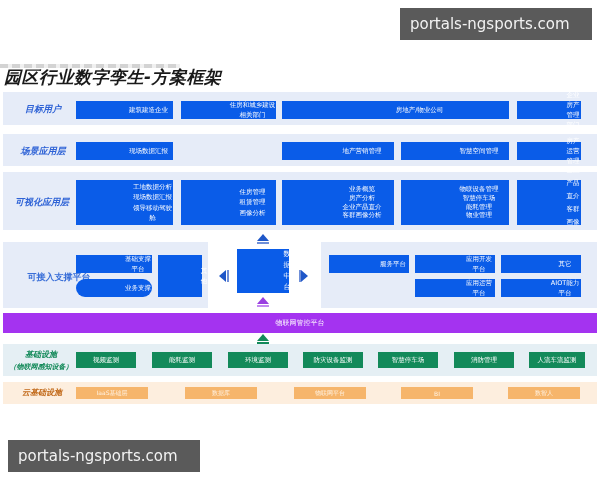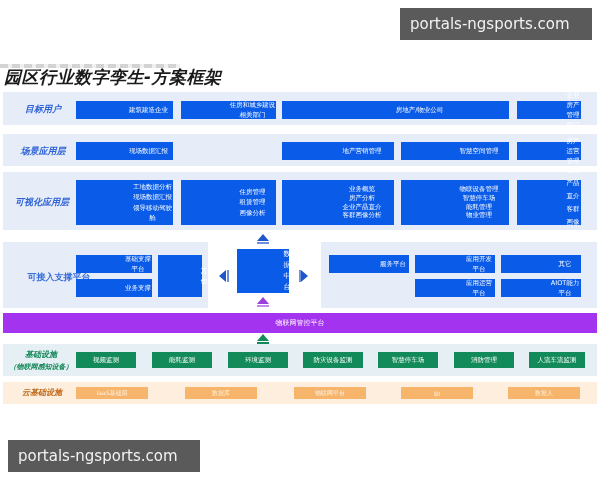--- a/index.html
+++ b/index.html
@@ -99,21 +99,21 @@
   </div>
 
   <div style="position:absolute;left:254px;top:142px;width:0;height:0;border-left:6px solid transparent;border-right:6px solid transparent;border-bottom:7px solid #1f57c8;"></div>
   <div style="position:absolute;left:254px;top:150px;width:12px;height:2px;background:#6f8fd8;"></div>
 
   <div class="band" style="top:150px;width:205px;height:66px;">
     <div class="band-label" style="left:4px;top:29px;width:68px;font-style:normal;color:#3a6fd8;margin-left:18px;">可接入支撑平台</div>
     <div class="box" style="left:73px;top:13px;width:76px;height:18px;">
         <span>基础支撑平台</span>
       </div>
-    <div class="box" style="left:73px;top:37px;width:76px;height:18px;">
+    <div class="box" style="left:73px;top:37px;width:76px;height:18px;border-radius:9px;">
         <span>业务支撑</span>
       </div>
     <div class="box" style="left:155px;top:13px;width:44px;height:42px;">
         <span>其他</span>
       </div>
   </div>
 
   <div style="position:absolute;left:216px;top:178px;width:0;height:0;border-top:6px solid transparent;border-bottom:6px solid transparent;border-right:7px solid #1f57c8;"></div>
   <div style="position:absolute;left:224px;top:178px;width:2px;height:12px;background:#6f8fd8;"></div>
 

